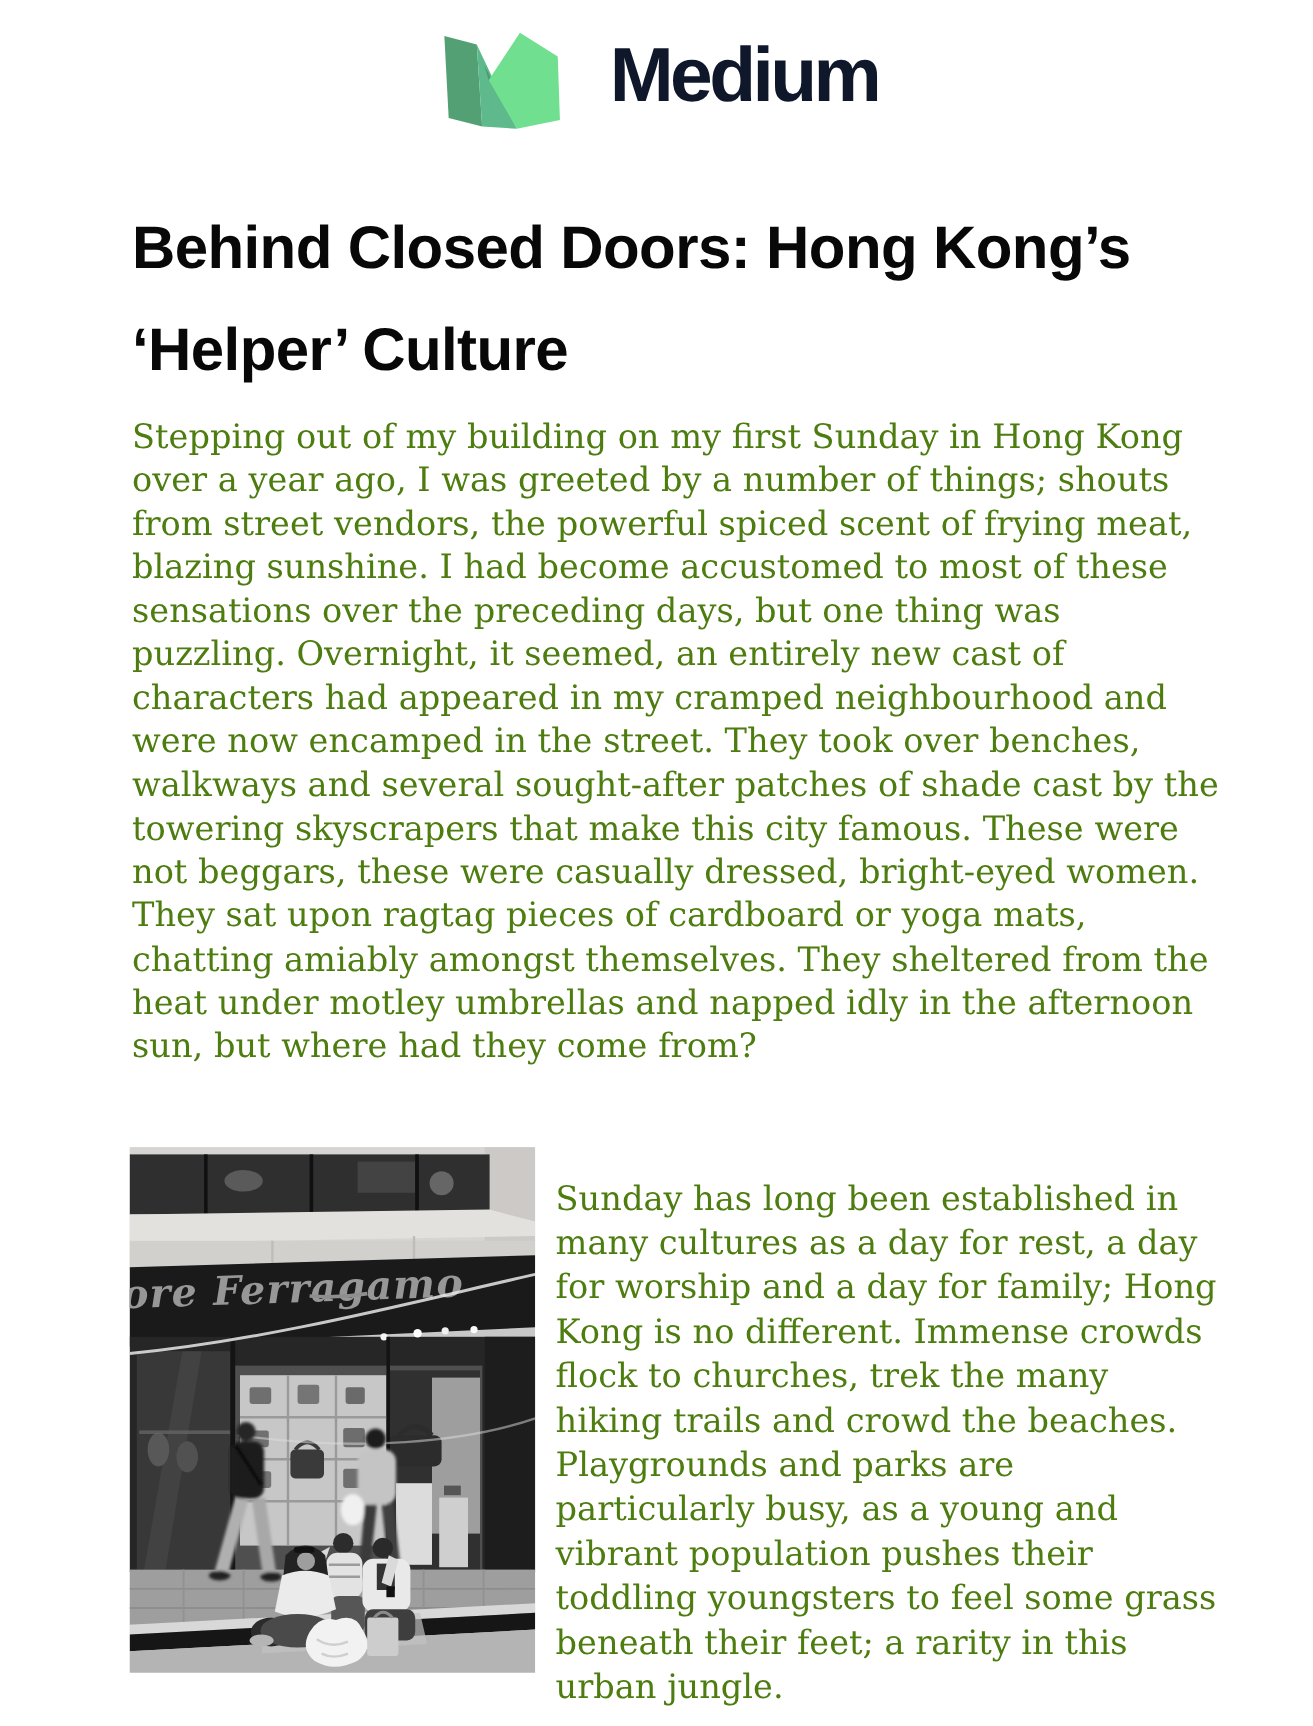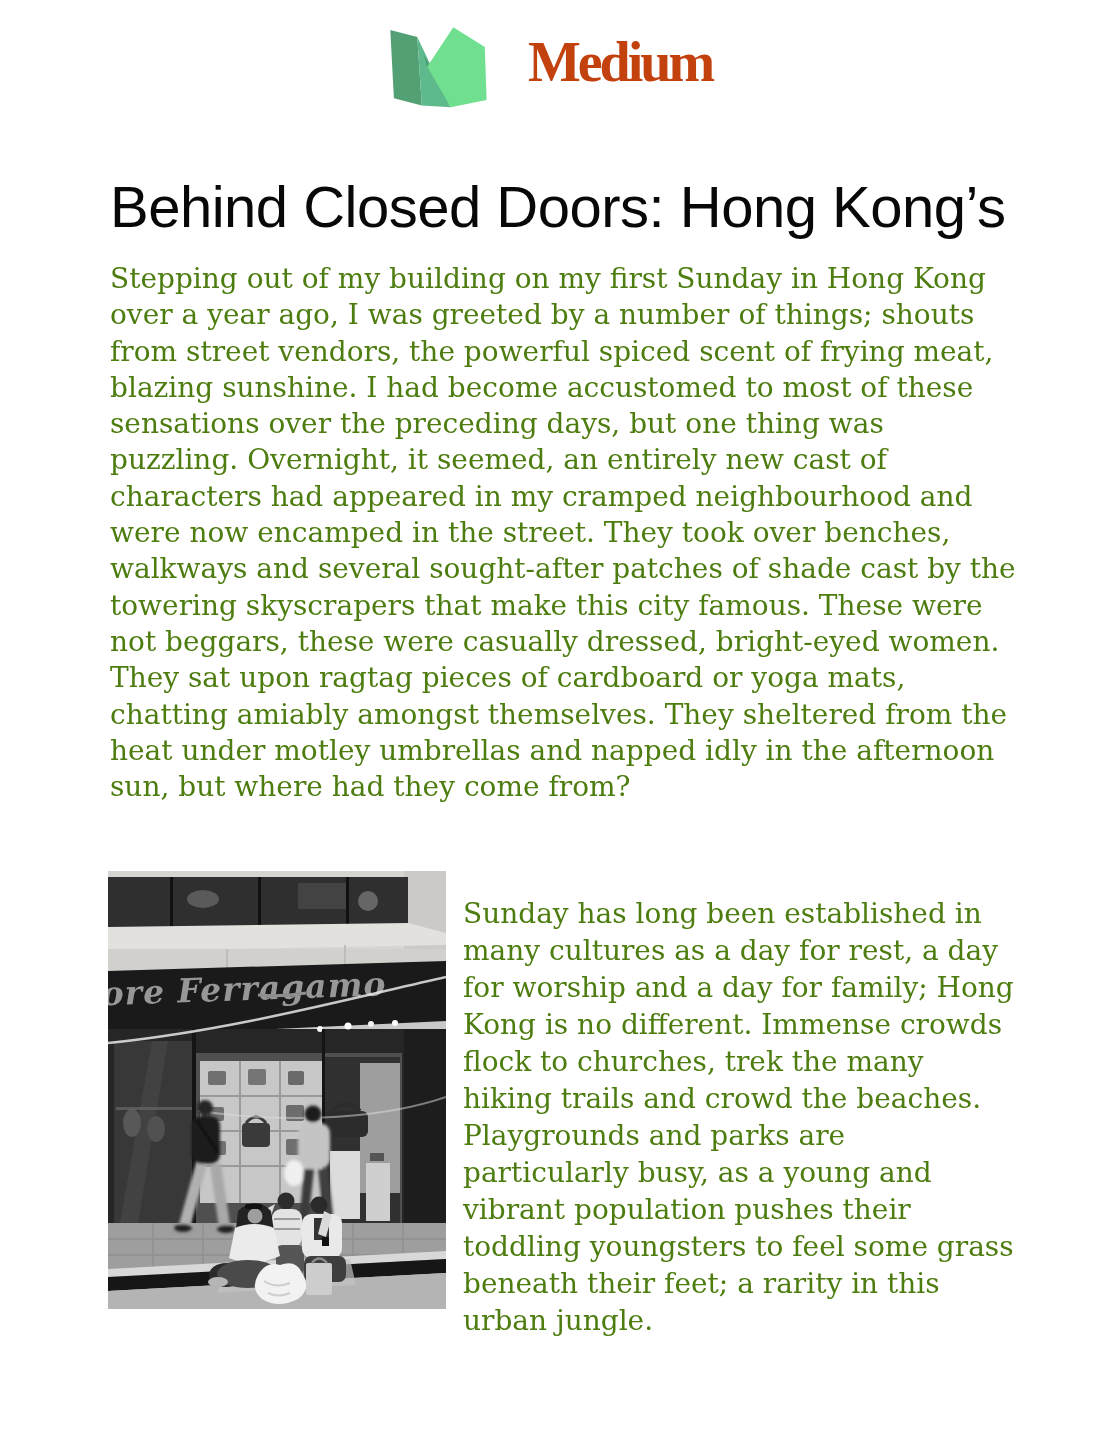--- a/index.html
+++ b/index.html
@@ -17,35 +17,34 @@
   .header {
     display: flex;
     justify-content: center;
     align-items: center;
     gap: 34px;
     padding-top: 18px;
     height: 112px;
   }
   .logo-icon { width: 112px; height: 90px; display: block; }
   .wordmark {
-    font-size: 56px;
+    font-size: 64px;
     font-weight: bold;
-    color: #c2410c;
+    color: #0f172a;
     letter-spacing: -3px;
     line-height: 1;
     padding-bottom: 6px;
-    font-family: Liberation Serif, serif;
   }
 
   
   .title {
     margin: 52px 70px 0 110px;
-    font-size: 58px;
+    font-size: 50px;
     line-height: 85px;
-    font-weight: normal;
+    font-weight: bold;
     color: #080808;
     letter-spacing: -0.5px;
   }
 
   
   .body-text {
     font-family: "DejaVu Serif", serif;
     font-size: 28px;
     line-height: 36.3px;
     color: #4d7c0f;
@@ -83,20 +82,21 @@
       <polygon points="7,11 37,19 42,95 11,87" fill="#53A075"></polygon>
       <polygon points="37,19 74,97 42,95" fill="#5EBA8C"></polygon>
       <polygon points="44,38 48,52 74,97" fill="#4E9B72"></polygon>
       <polygon points="77,8 112,30 114,89 74,97 48,52" fill="#70DF90"></polygon>
     </svg>
     <span class="wordmark">Medium</span>
   </header>
 
   <h1 class="title">
     <span>Behind Closed Doors: Hong Kong’s</span><br>
+    <span>‘Helper’ Culture</span>
   </h1>
 
   <p class="body-text para-1">Stepping out of my building on my first Sunday in Hong Kong over a year ago, I was greeted by a number of things; shouts from street vendors, the powerful spiced scent of frying meat, blazing sunshine. I had become accustomed to most of these sensations over the preceding days, but one thing was puzzling. Overnight, it seemed, an entirely new cast of characters had appeared in my cramped neighbourhood and were now encamped in the street. They took over benches, walkways and several sought-after patches of shade cast by the towering skyscrapers that make this city famous. These were not beggars, these were casually dressed, bright-eyed women. They sat upon ragtag pieces of cardboard or yoga mats, chatting amiably amongst themselves. They sheltered from the heat under motley umbrellas and napped idly in the afternoon sun, but where had they come from?</p>
 
   <section class="media-section">
 
     <svg class="photo-svg" viewBox="0 0 338 438" role="img" aria-label="Black-and-white street photograph of women seated on the pavement outside a Salvatore Ferragamo storefront while shoppers walk past">
       <defs>
         <filter id="pblur">
             <feGaussianBlur stdDeviation="1.4"></feGaussianBlur>

